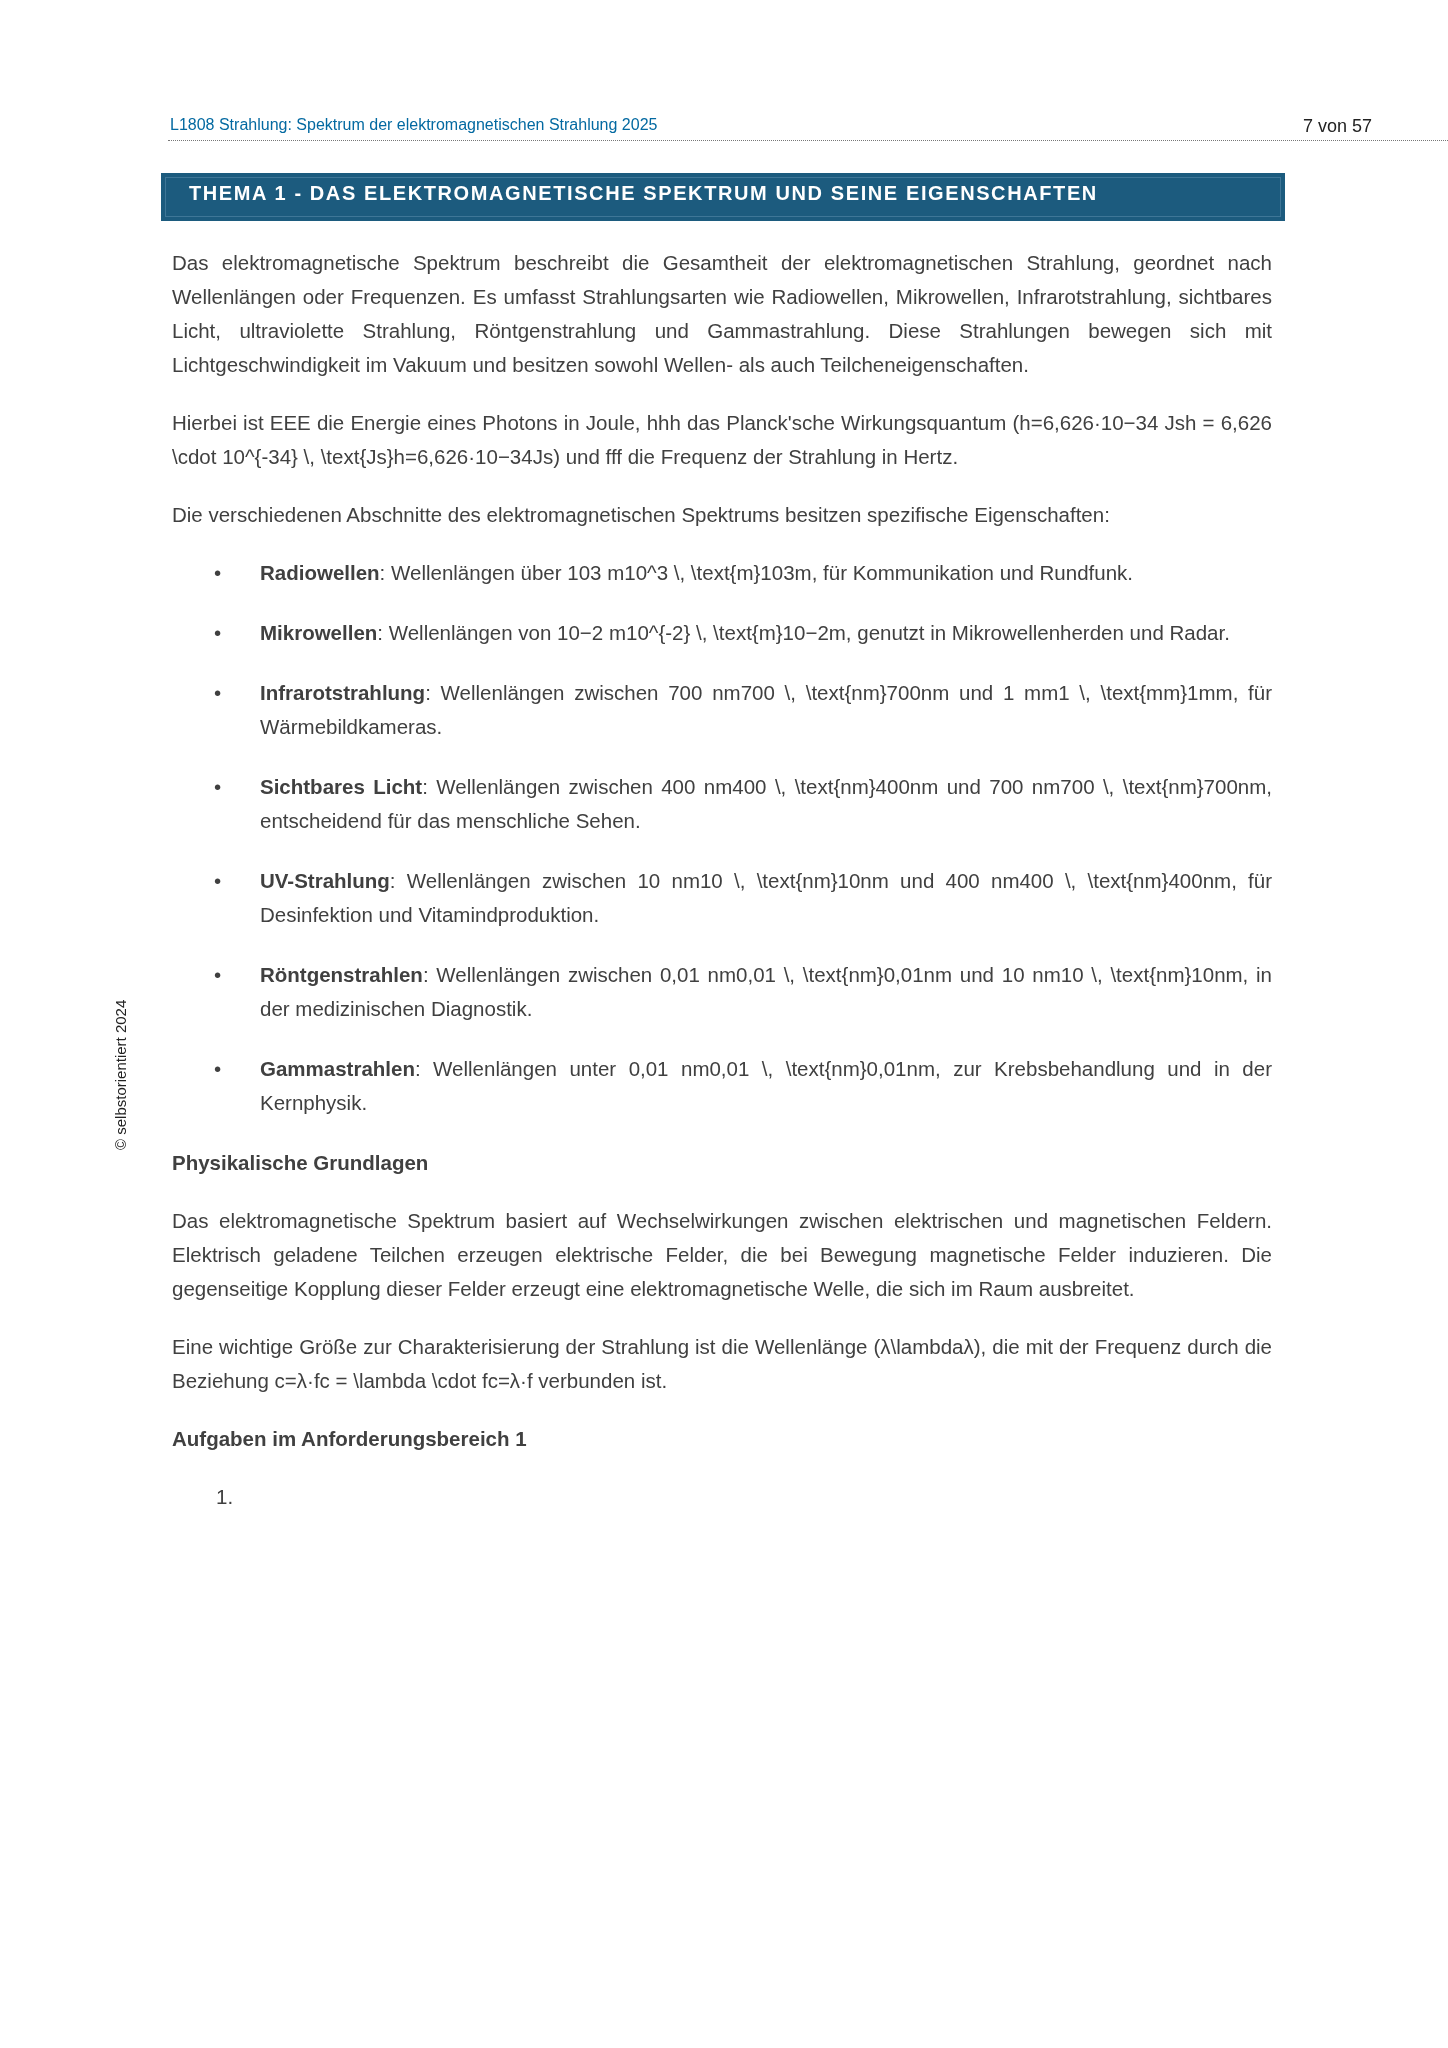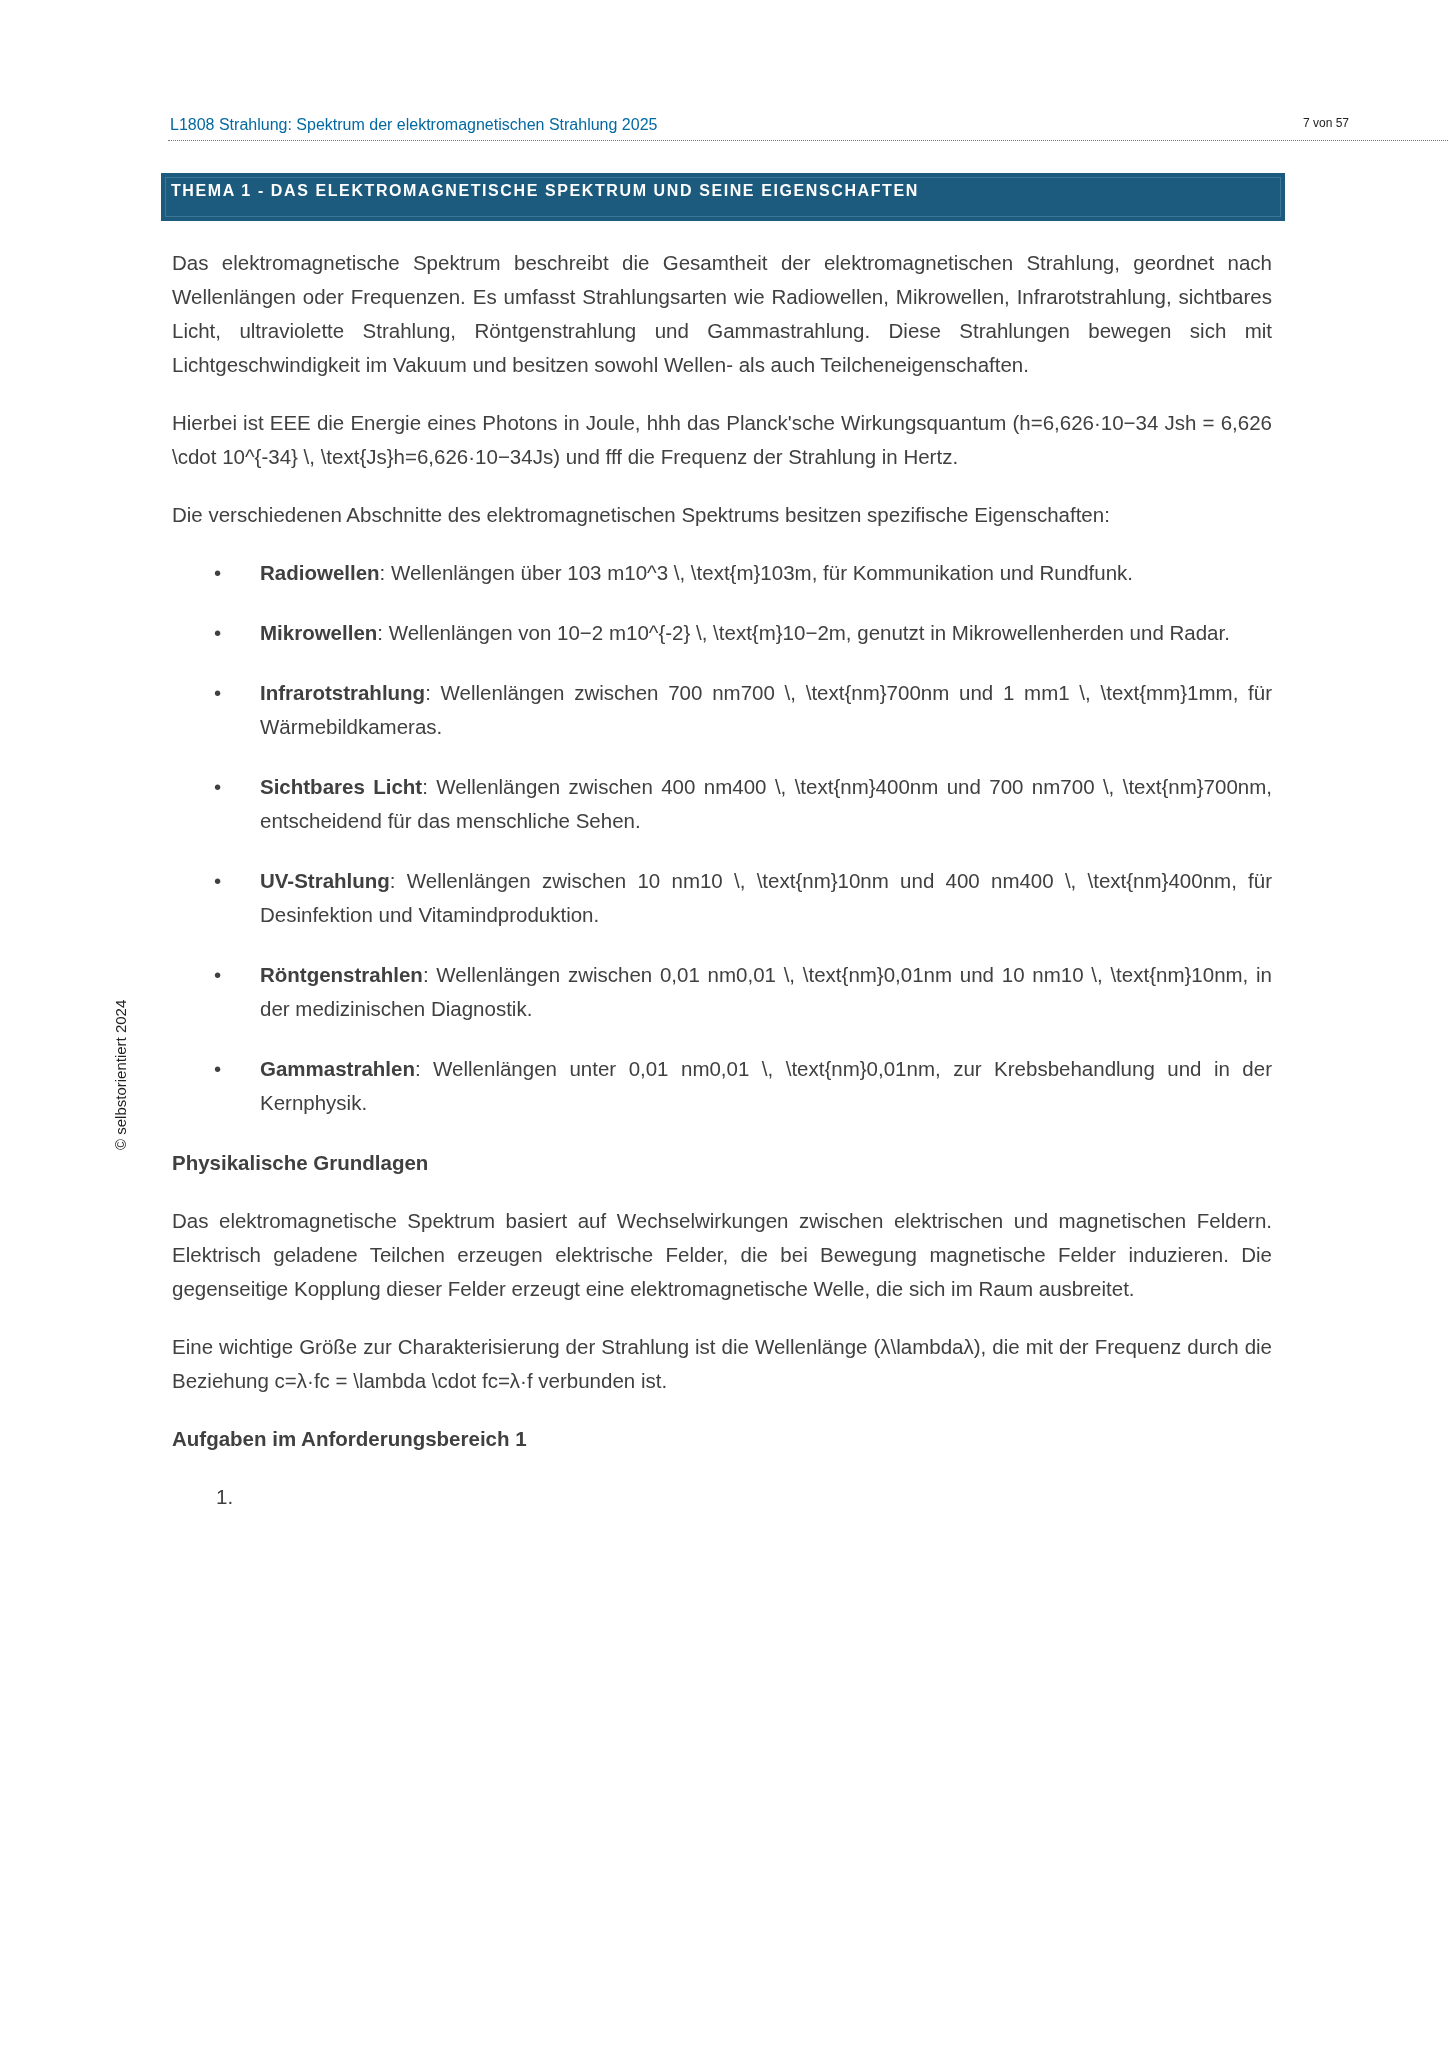--- a/index.html
+++ b/index.html
@@ -1,33 +1,33 @@
 <!DOCTYPE html>
 <html><head>
   <meta charset="utf-8">
   <style>
     html, body { margin: 0; padding: 0; background: #ffffff; }
     body { width: 1448px; height: 2048px; position: relative; overflow: hidden;
            font-family: "Liberation Sans", sans-serif; color: #1a1a1a; }
 
     .page-header { position: absolute; left: 170px; top: 114px; width: 1278px; height: 28px; }
     .page-header .title { position: absolute; left: 0; top: 2px; font-size: 16px; color: #0369a1; }
-    .page-header .pagenum { position: absolute; left: 1133px; top: 2px; font-size: 12px; color: #222; text-align: right; }
+    .page-header .pagenum { position: absolute; left: 1133px; top: 2px; font-size: 18px; color: #222; text-align: right; }
     .page-header .rule { position: absolute; left: -2px; top: 26px; width: 1280px; height: 0;
                          border-top: 1.5px dotted #777; }
 
     .side-note { position: absolute; left: 112px; top: 1150px; transform-origin: left top;
                  transform: rotate(-90deg); font-size: 15px; color: #222; white-space: nowrap; }
 
     .banner { position: absolute; left: 161px; top: 173px; width: 1124px; height: 48px;
               background: #1c5b7e; box-sizing: border-box; }
     .banner .inner { position: absolute; left: 4px; top: 4px; right: 4px; bottom: 4px;
                      border-top: 1px solid #3e7697; border-bottom: 1px solid #3e7697;
                      border-left: 1px solid #3e7697; border-right: 1px solid #3e7697; }
-    .banner h1 { position: absolute; left: 10px; top: 9px; margin: 0; font-size: 16px;
+    .banner h1 { position: absolute; left: 28px; top: 9px; margin: 0; font-size: 20px;
                  font-weight: bold; letter-spacing: 1.6px; color: #ffffff; white-space: nowrap; }
 
     .content { position: absolute; left: 172px; top: 246px; width: 1100px; font-size: 20.5px;
                line-height: 34px; color: #404040; }
     .content p { margin: 0 0 24px 0; text-align: justify; }
     .content p.formula { margin-bottom: 24px; }
     .content h2 { margin: 0 0 24px 0; font-size: 20.5px; font-weight: bold; line-height: 34px; }
     .content ul { list-style: none; margin: 0 0 4px 0; padding: 0; }
     .content ul li { position: relative; padding-left: 88px; margin: 0 0 26px 0; text-align: justify; }
     .content ul li .bullet { position: absolute; left: 42px; top: 0; }

